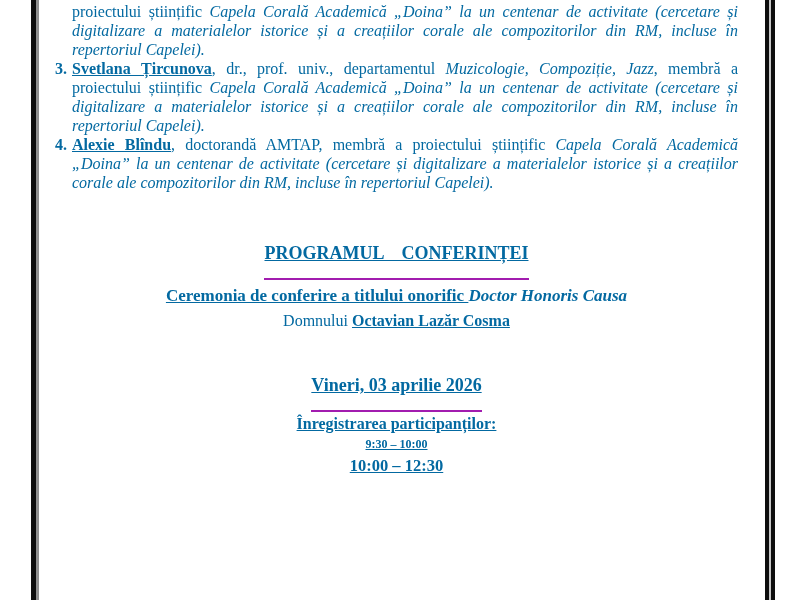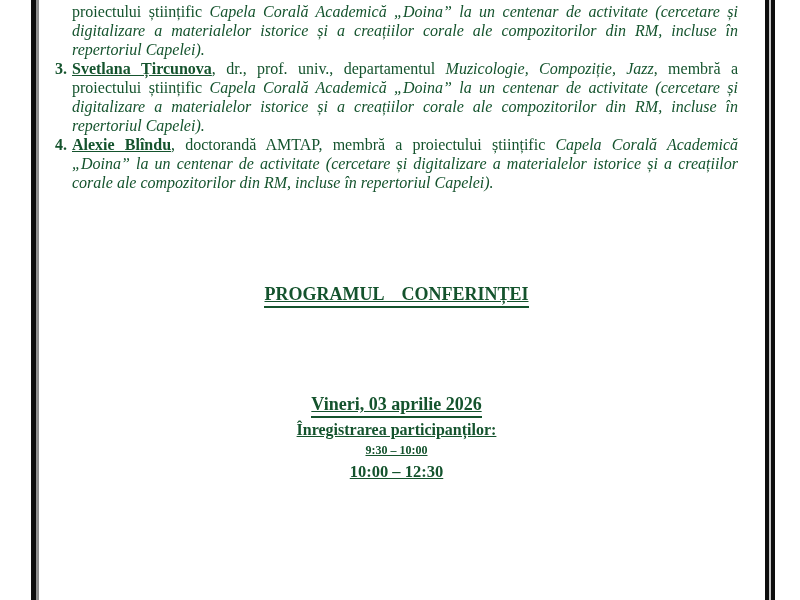--- a/index.html
+++ b/index.html
@@ -7,21 +7,21 @@
   body {
     font-family: "Liberation Serif", "DejaVu Serif", serif;
     background: #ffffff;
   }
   .page {
     position: relative;
     width: 800px;
     height: 600px;
     background: #ffffff;
     overflow: hidden;
-    color: #14532d;
+    color: #0369a1;
   }
   
   .bar-left {
     position: absolute; left: 31px; top: 0;
     width: 8px; height: 600px;
     background: #0d0d0d;
     border-right: 3px solid #8f8f8f;
   }
   .bar-right {
     position: absolute; left: 765px; top: 0;
@@ -47,23 +47,22 @@
     position: absolute;
     left: 0; top: 0;
     font-weight: bold;
   }
   .bold { font-weight: bold; text-decoration: underline; }
   .italic { font-style: italic; }
   .bolditalic { font-weight: bold; font-style: italic; }
   .center { text-align: center; }
   .u {
     display: inline-block;
-    border-bottom: 2px solid #14532d;
-    padding-bottom: 1px;
-    margin-top: 41px;
+    border-bottom: 2px solid #a21caf;
+    padding-bottom: 14px;
   }
   .pre { white-space: pre; }
 
   .prog-title   { margin-top: 50px; font-size: 18px; line-height: 22px; }
   .joi-heading  { margin-top: 6px;  font-size: 17px; line-height: 20px; }
   .venue        { margin-top: 2px;  font-size: 16.5px; line-height: 19px; }
   .session      { margin-top: 16px; font-size: 15.5px; line-height: 18px; }
   .ceremony     { margin-top: 5px;  font-size: 17px; line-height: 21px; }
   .honoree-desc { margin-top: 4px;  font-size: 15.5px; line-height: 18px; }
   .honoree      { margin-top: 5px;  font-size: 16px; line-height: 19px; }
@@ -87,22 +86,24 @@
 
     <div class="list-item"><span class="num">3.</span><span class="bold">Svetlana Țircunova</span><span>, dr., prof. univ., departamentul </span><span class="italic">Muzicologie, Compoziție, Jazz</span><span>, membră a proiectului științific </span><span class="italic">Capela Corală Academică „Doina” la un centenar de activitate (cercetare și digitalizare a materialelor istorice și a creațiilor corale ale compozitorilor din RM, incluse în repertoriul Capelei).</span></div>
 
     <div class="list-item"><span class="num">4.</span><span class="bold">Alexie Blîndu</span><span>, doctorandă AMTAP, membră a proiectului științific </span><span class="italic">Capela Corală Academică „Doina” la un centenar de activitate (cercetare și digitalizare a materialelor istorice și a creațiilor corale ale compozitorilor din RM, incluse în repertoriul Capelei).</span></div>
 
     <div class="center prog-title"><span class="u bold pre">PROGRAMUL    CONFERINȚEI</span></div>
 
 
 
 
+    <div class="center ceremony"><span class="bold">Ceremonia de conferire a titlului onorific </span><span class="bolditalic">Doctor Honoris Causa</span></div>
 
 
+    <div class="center honoree"><span>Domnului </span><span class="bold">Octavian Lazăr Cosma</span></div>
 
     <div class="center vineri-heading"><span class="u bold">Vineri, 03 aprilie 2026</span></div>
 
     <div class="center registration"><span class="bold">Înregistrarea participanților:</span></div>
 
     <div class="center reg-time"><span class="bold">9:30 – 10:00</span></div>
 
 
     <div class="center plenary-time"><span class="bold">10:00 – 12:30</span></div>
 

